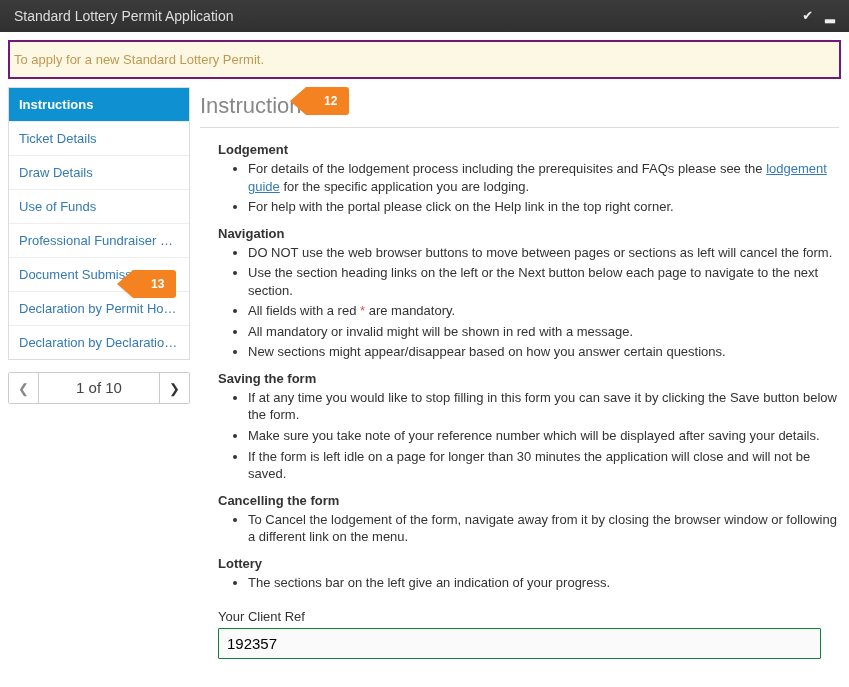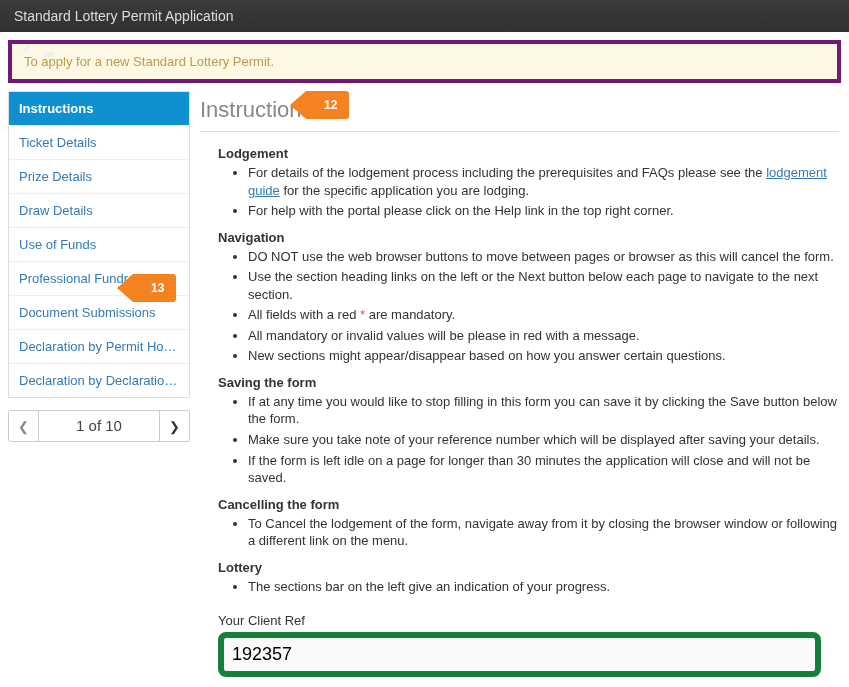--- a/index.html
+++ b/index.html
@@ -1,40 +1,40 @@
 <!DOCTYPE html>
 <html><head>
 <meta charset="utf-8">
 <style>
   * { box-sizing: border-box; margin: 0; padding: 0; }
   body { font-family: "Helvetica Neue", Helvetica, Arial, sans-serif; font-size: 13px; color: #333; background: #fff; width: 849px; }
-  .topbar { background: linear-gradient(#3b3b3b,#303030); color: #ddd; height: 32px; line-height: 32px; padding: 0 14px; font-size: 14px; display: flex; justify-content: space-between; align-items: flex-start; flex-direction: column; }
+  .topbar { background: linear-gradient(#3b3b3b,#303030); color: #ddd; height: 32px; line-height: 32px; padding: 0 14px; font-size: 14px; display: flex; justify-content: space-between; align-items: flex-end; }
   .topbar .icons span { margin-left: 8px; color: #eee; font-size: 13px; }
-  .banner { background: #fcf8e3; border: 4px solid #701a75; color: #c09853; padding: 10px 12px; margin: 8px; font-size: 13px; }
+  .banner { background: #fcf8e3; border: 2px solid #701a75; color: #c09853; padding: 10px 4px; margin: 8px; font-size: 13px; }
   .layout { display: flex; }
   .sidebar { width: 190px; padding: 0 0 10px 8px; }
   .nav { border: 1px solid #ddd; background: #fff; }
   .nav-item { display:block; padding: 9px 10px; font-size: 13px; color: #337ab7; border-bottom: 1px solid #eee; cursor: pointer; white-space: nowrap; overflow: hidden; text-overflow: ellipsis; background:#fff; }
   .nav-item:last-child { border-bottom: none; }
   .nav-item.active { background: #0f90d1; color: #fff; font-weight: 600; }
   .pager { display: flex; margin-top: 12px; border:1px solid #ccc; border-radius:2px; overflow:hidden; }
   .pager button { width: 30px; height: 30px; border:none; background:#fff; color:#888; cursor:pointer; font-size:13px; }
   .pager button:first-child { border-right:1px solid #ccc; }
   .pager button:last-child { border-left:1px solid #ccc; color:#333; }
   .pager .pg { flex:1; text-align:center; line-height:30px; font-size:15px; color:#444; }
   .main { flex:1; padding: 0 10px 10px 10px; position: relative; }
   .page-title { font-size: 22px; color:#888; font-weight:400; border-bottom:1px solid #ddd; padding:6px 0 8px 0; margin-bottom: 14px; }
   .section-h { font-weight:700; margin: 8px 0 3px 18px; font-size:13px; }
   ul.b { list-style: disc; margin: 2px 0 10px 48px; }
   ul.b li { margin: 3px 0; line-height: 1.35; }
   a.link { color:#337ab7; text-decoration: underline; }
   .star { color:#d9534f; }
   .field-label { margin: 18px 0 4px 18px; font-size:13px; }
   .textfield { margin: 0 18px 14px 18px; }
-  .textfield input { width:100%; padding:6px 8px; border:6px solid #15803d; border-radius:8px; background:#fafafa; font-size:18px; box-shadow: inset 0 1px 2px rgba(0,0,0,0.05); }
+  .textfield input { width:100%; padding:6px 8px; border:1px solid #15803d; border-radius:1px; background:#fafafa; font-size:15px; box-shadow: inset 0 1px 2px rgba(0,0,0,0.05); }
   .footer { display:flex; justify-content:flex-end; gap:8px; padding: 6px 10px 6px 0; }
   .footer .row { display:flex; gap:8px; }
   .btn { display:inline-flex; align-items:center; justify-content:center; gap:6px; min-width:100px; height:28px; padding:0 14px; font-size:13px; border:1px solid #ccc; background:linear-gradient(#fff,#f3f3f3); border-radius:3px; cursor:pointer; color:#333; }
   .btn.disabled { color:#999; }
   .arrow-callout { position:absolute; height:28px; display:flex; align-items:center; }
   .arrow-body { background:#f58220; color:#fff; font-weight:700; font-size:12px; padding:0 12px 12px 18px; height:28px; line-height:28px; border-top-right-radius:3px; border-bottom-right-radius:3px; }
   .arrow-head { width:0; height:0; border-top:14px solid transparent; border-bottom:14px solid transparent; border-right:16px solid #f58220; }
   .callout12 { top: 0px; left: 90px; }
   .callout13 { position:absolute; top: 183px; left: 117px; z-index:5; }
   .glyph { font-family: Arial, sans-serif; }
@@ -58,21 +58,20 @@
   <div class="arrow-callout callout13">
     <div class="arrow-head"></div>
     <div class="arrow-body">13</div>
   </div>
 
   <div class="layout">
     <div class="sidebar">
       <div class="nav">
         <span class="nav-item active">Instructions</span>
         <span class="nav-item">Ticket Details</span>
-        <span class="nav-item">Prize Details</span>
         <span class="nav-item">Draw Details</span>
         <span class="nav-item">Use of Funds</span>
         <span class="nav-item">Professional Fundraiser D…</span>
         <span class="nav-item">Document Submissions</span>
         <span class="nav-item">Declaration by Permit Holder</span>
         <span class="nav-item">Declaration by Declaration…</span>
       </div>
       <div class="pager">
         <button><span>❮</span></button>
         <div class="pg">1 of 10</div>
@@ -92,26 +91,26 @@
       <div class="section-h">Lodgement</div>
       <ul class="b">
         <li>
           <span>For details of the lodgement process including the prerequisites and FAQs please see the </span><a class="link">lodgement guide</a><span> for the specific application you are lodging.</span>
         </li>
         <li>For help with the portal please click on the Help link in the top right corner.</li>
       </ul>
 
       <div class="section-h">Navigation</div>
       <ul class="b">
-        <li>DO NOT use the web browser buttons to move between pages or browser as this will cancel the form.</li>
+        <li>DO NOT use the web browser buttons to move between pages or sections as left will cancel the form.</li>
         <li>Use the section heading links on the left or the Next button below each page to navigate to the next section.</li>
         <li>
           <span>All fields with a red </span><span class="star">*</span><span> are mandatory.</span>
         </li>
-        <li>All mandatory or invalid values will be please in red with a message.</li>
+        <li>All mandatory or invalid might will be shown in red with a message.</li>
         <li>New sections might appear/disappear based on how you answer certain questions.</li>
       </ul>
 
       <div class="section-h">Saving the form</div>
       <ul class="b">
         <li>If at any time you would like to stop filling in this form you can save it by clicking the Save button below the form.</li>
         <li>Make sure you take note of your reference number which will be displayed after saving your details.</li>
         <li>If the form is left idle on a page for longer than 30 minutes the application will close and will not be saved.</li>
       </ul>
 

